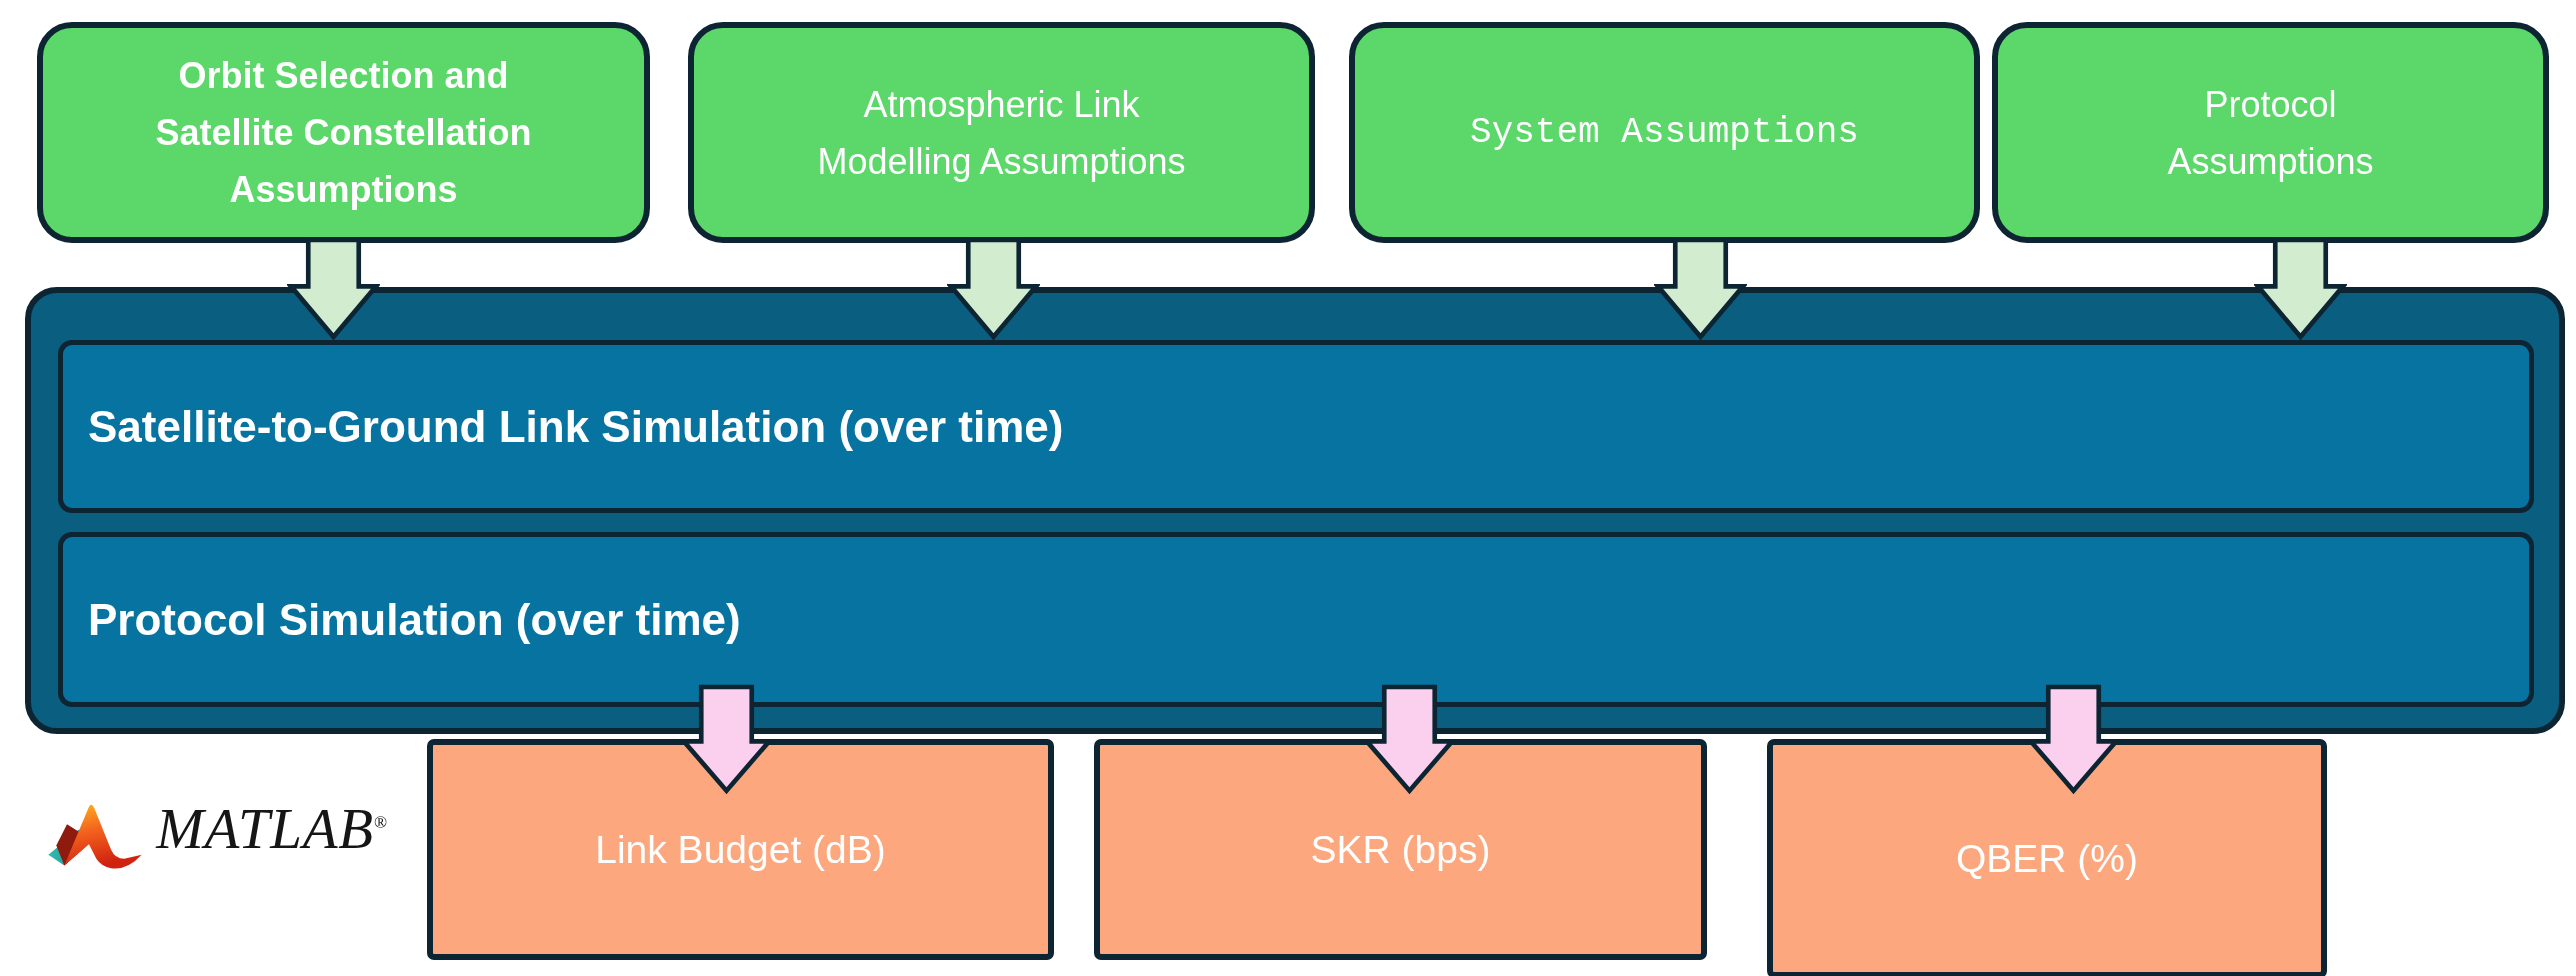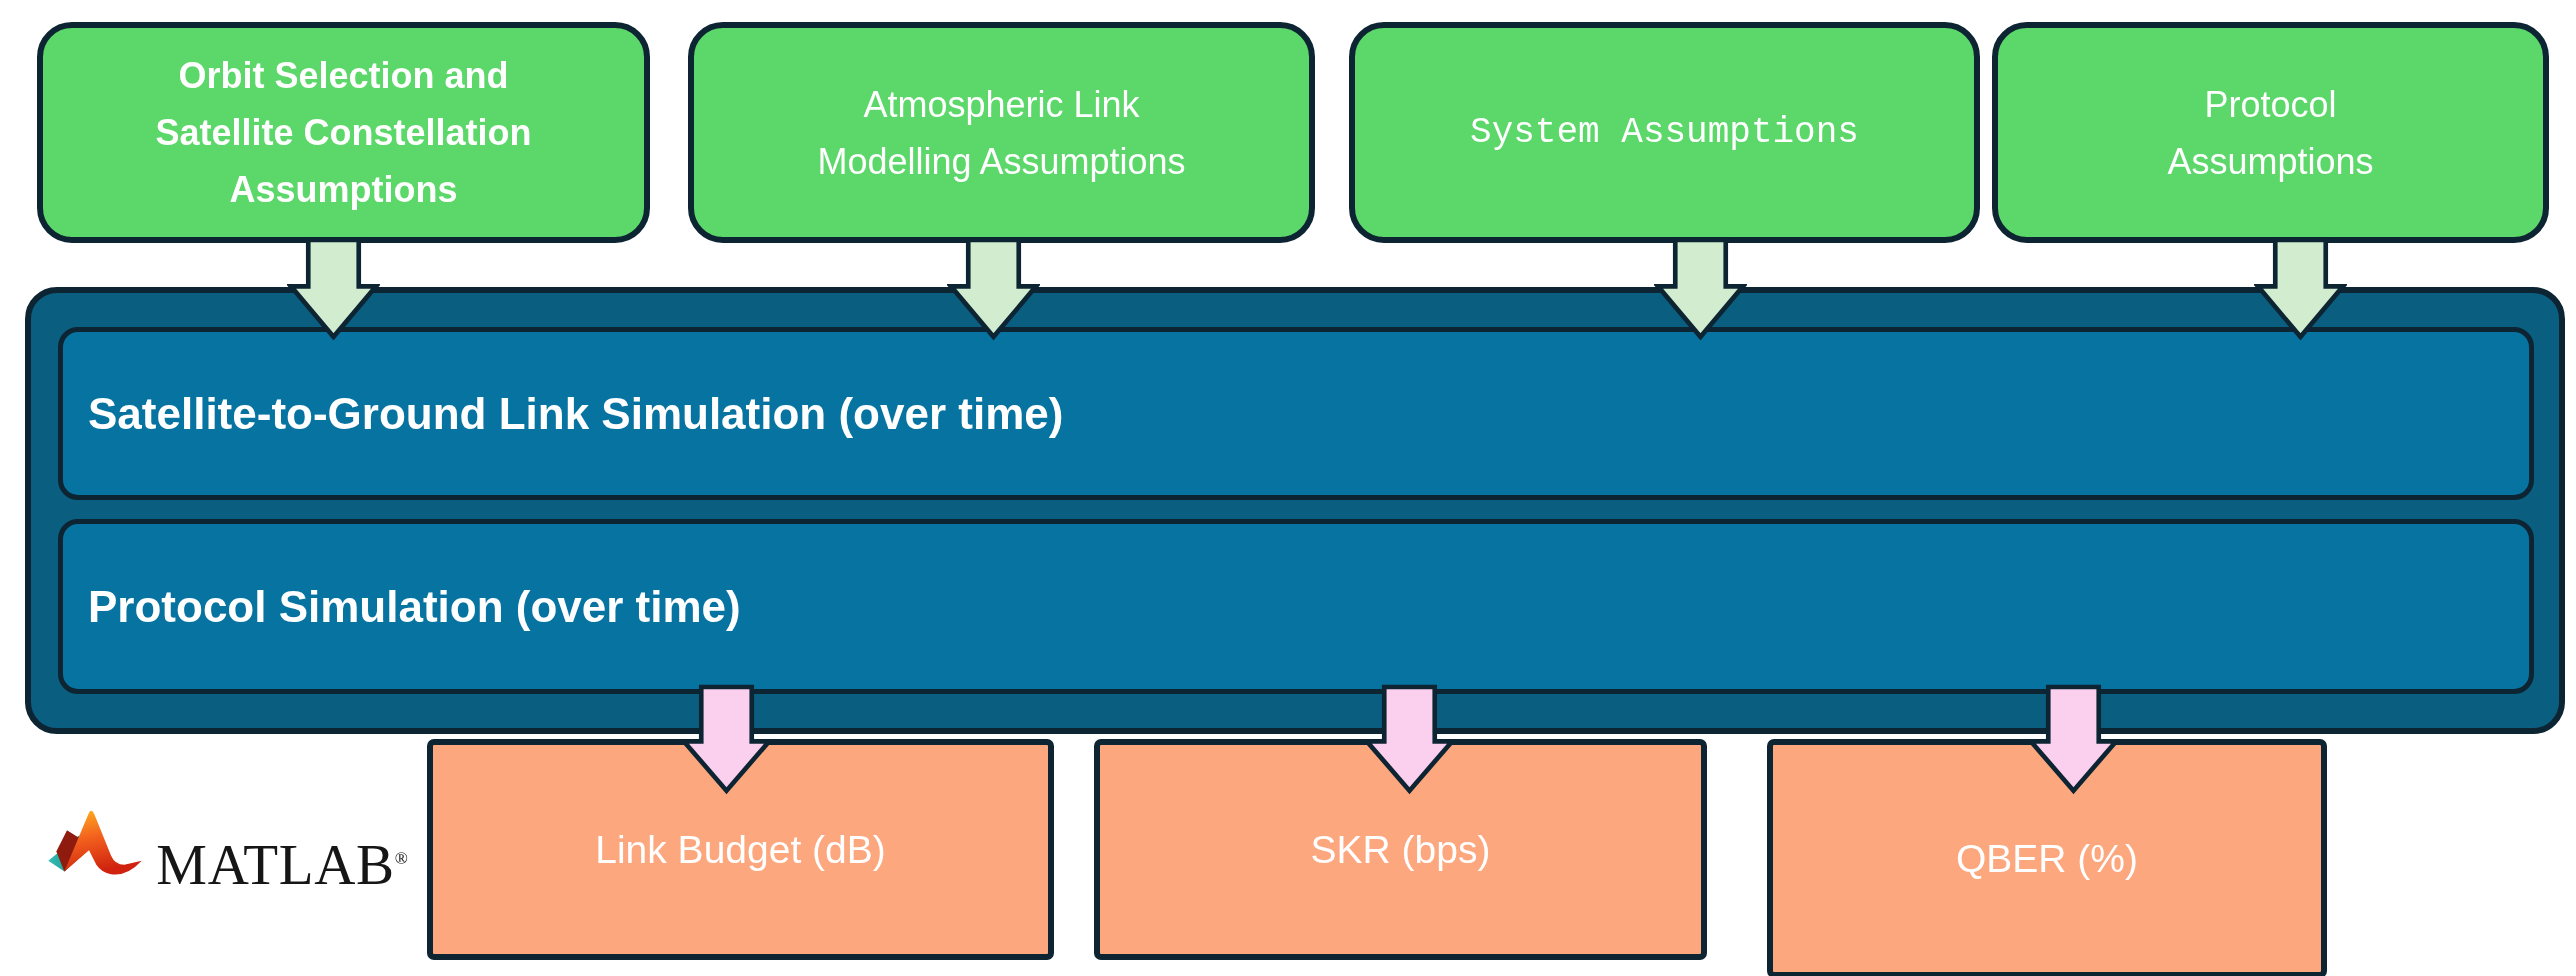--- a/index.html
+++ b/index.html
@@ -25,22 +25,22 @@
 
   
   .sim-outer{
     background:var(--teal-outer-fill,#0A5F80);
     border:6.7px solid var(--border-navy,#0D2433);
     border-radius:32px;z-index:1;
   }
   .sim-row{
     background:var(--teal-inner-fill,#0773A1);
     border:5.3px solid var(--border-navy,#0D2433);
-    border-radius:20px;
-    display:flex;align-items:center;z-index:2;
+    border-radius:14px;
+    display:flex;align-items:center;z-index:2;margin-top:13px;
   }
   .sim-label{
     color:var(--text-white,#fff);
     font-size:44px;font-weight:bold;padding-left:25px;white-space:pre-line;
   }
 
   
   .output-box{
     background:var(--orange-box-fill,#FCA77E);
     border:6px solid var(--border-navy,#0D2433);
@@ -54,21 +54,21 @@
   }
 
   
   .flow-arrow{z-index:3;}
   .flow-arrow polygon{stroke:var(--border-navy,#0D2433);stroke-width:7;stroke-linejoin:miter;}
   .flow-arrow.green polygon{fill:var(--arrow-green-fill,#D2ECD0);}
   .flow-arrow.pink  polygon{fill:var(--arrow-pink-fill,#FBD0EE);}
 
   
   .brand{
-    display:flex;align-items:flex-end;gap:9.3px;z-index:2;
+    display:flex;align-items:flex-start;gap:9.3px;z-index:2;font-style:italic;
   }
   .brand-wordmark{
     font-family:"Liberation Serif",serif;
     font-size:57px;color:#161616;letter-spacing:0.7px;line-height:1;
     white-space:nowrap;
   }
   .brand-reg{
     font-family:"Liberation Serif",serif;
     font-size:17.3px;color:#161616;vertical-align:super;line-height:1;
   }

